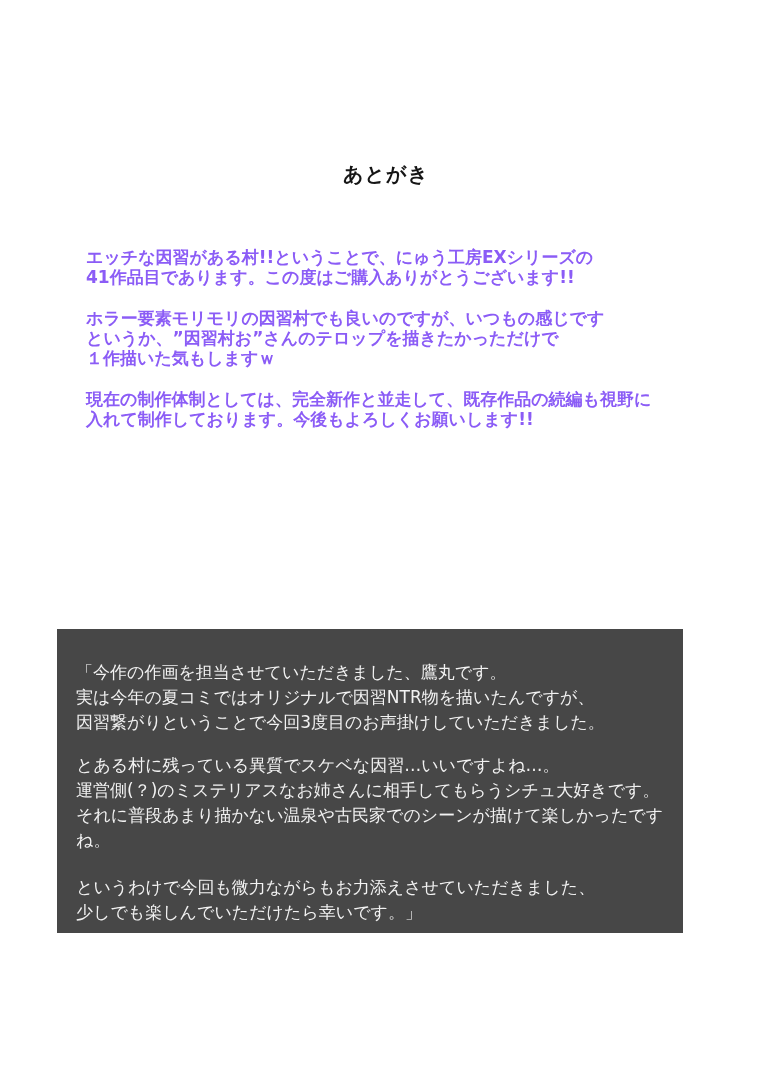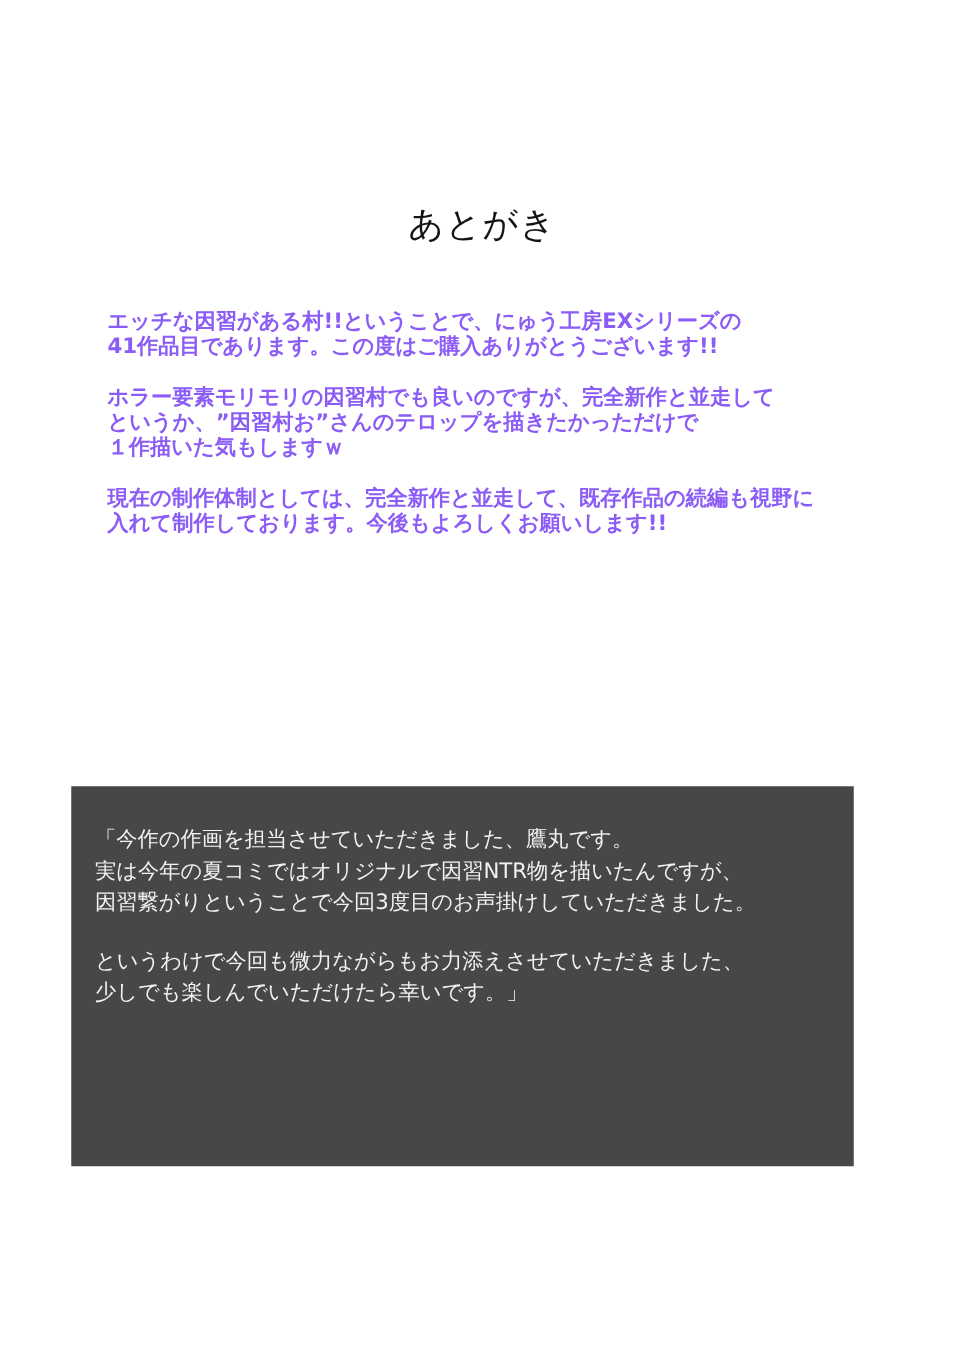--- a/index.html
+++ b/index.html
@@ -15,22 +15,22 @@
     overflow: hidden;
     font-family: "DejaVu Sans", sans-serif;
   }
   .title {
     position: absolute;
     top: 161px;
     left: 0;
     width: 772px;
     text-align: center;
     font-family: "DejaVu Serif", "Liberation Serif", serif;
-    font-size: 28px;
-    font-weight: 400;
+    font-size: 20px;
+    font-weight: 700;
     color: #151515;
     letter-spacing: 1px;
     white-space: pre-line;
   }
   .body-text {
     position: absolute;
     left: 86px;
     top: 247px;
     width: 640px;
     font-size: 17px;
@@ -72,28 +72,31 @@
 </head>
 <body>
 
 <div class="page">
 
   <div class="title">あとがき</div>
 
   <div class="body-text">
     <p class="p1">エッチな因習がある村!!ということで、にゅう工房EXシリーズの
 41作品目であります。この度はご購入ありがとうございます!!</p>
-    <p class="p3">ホラー要素モリモリの因習村でも良いのですが、完全新作と並走して
+    <p class="p3">ホラー要素モリモリの因習村でも良いのですが、いつもの感じです
 というか、”因習村お”さんのテロップを描きたかっただけで
 １作描いた気もしますｗ</p>
     <p class="p5">現在の制作体制としては、完全新作と並走して、既存作品の続編も視野に
 入れて制作しております。今後もよろしくお願いします!!</p>
   </div>
 
   <div class="quote-box">
     <p class="b1">「今作の作画を担当させていただきました、鷹丸です。
 実は今年の夏コミではオリジナルで因習NTR物を描いたんですが、
 因習繋がりということで今回3度目のお声掛けしていただきました。</p>
+    <p class="b2">とある村に残っている異質でスケベな因習…いいですよね…。
+運営側(？)のミステリアスなお姉さんに相手してもらうシチュ大好きです。
+それに普段あまり描かない温泉や古民家でのシーンが描けて楽しかったですね。</p>
     <p class="b3">というわけで今回も微力ながらもお力添えさせていただきました、
 少しでも楽しんでいただけたら幸いです。」</p>
   </div>
 
 </div>
 
 </body></html>

